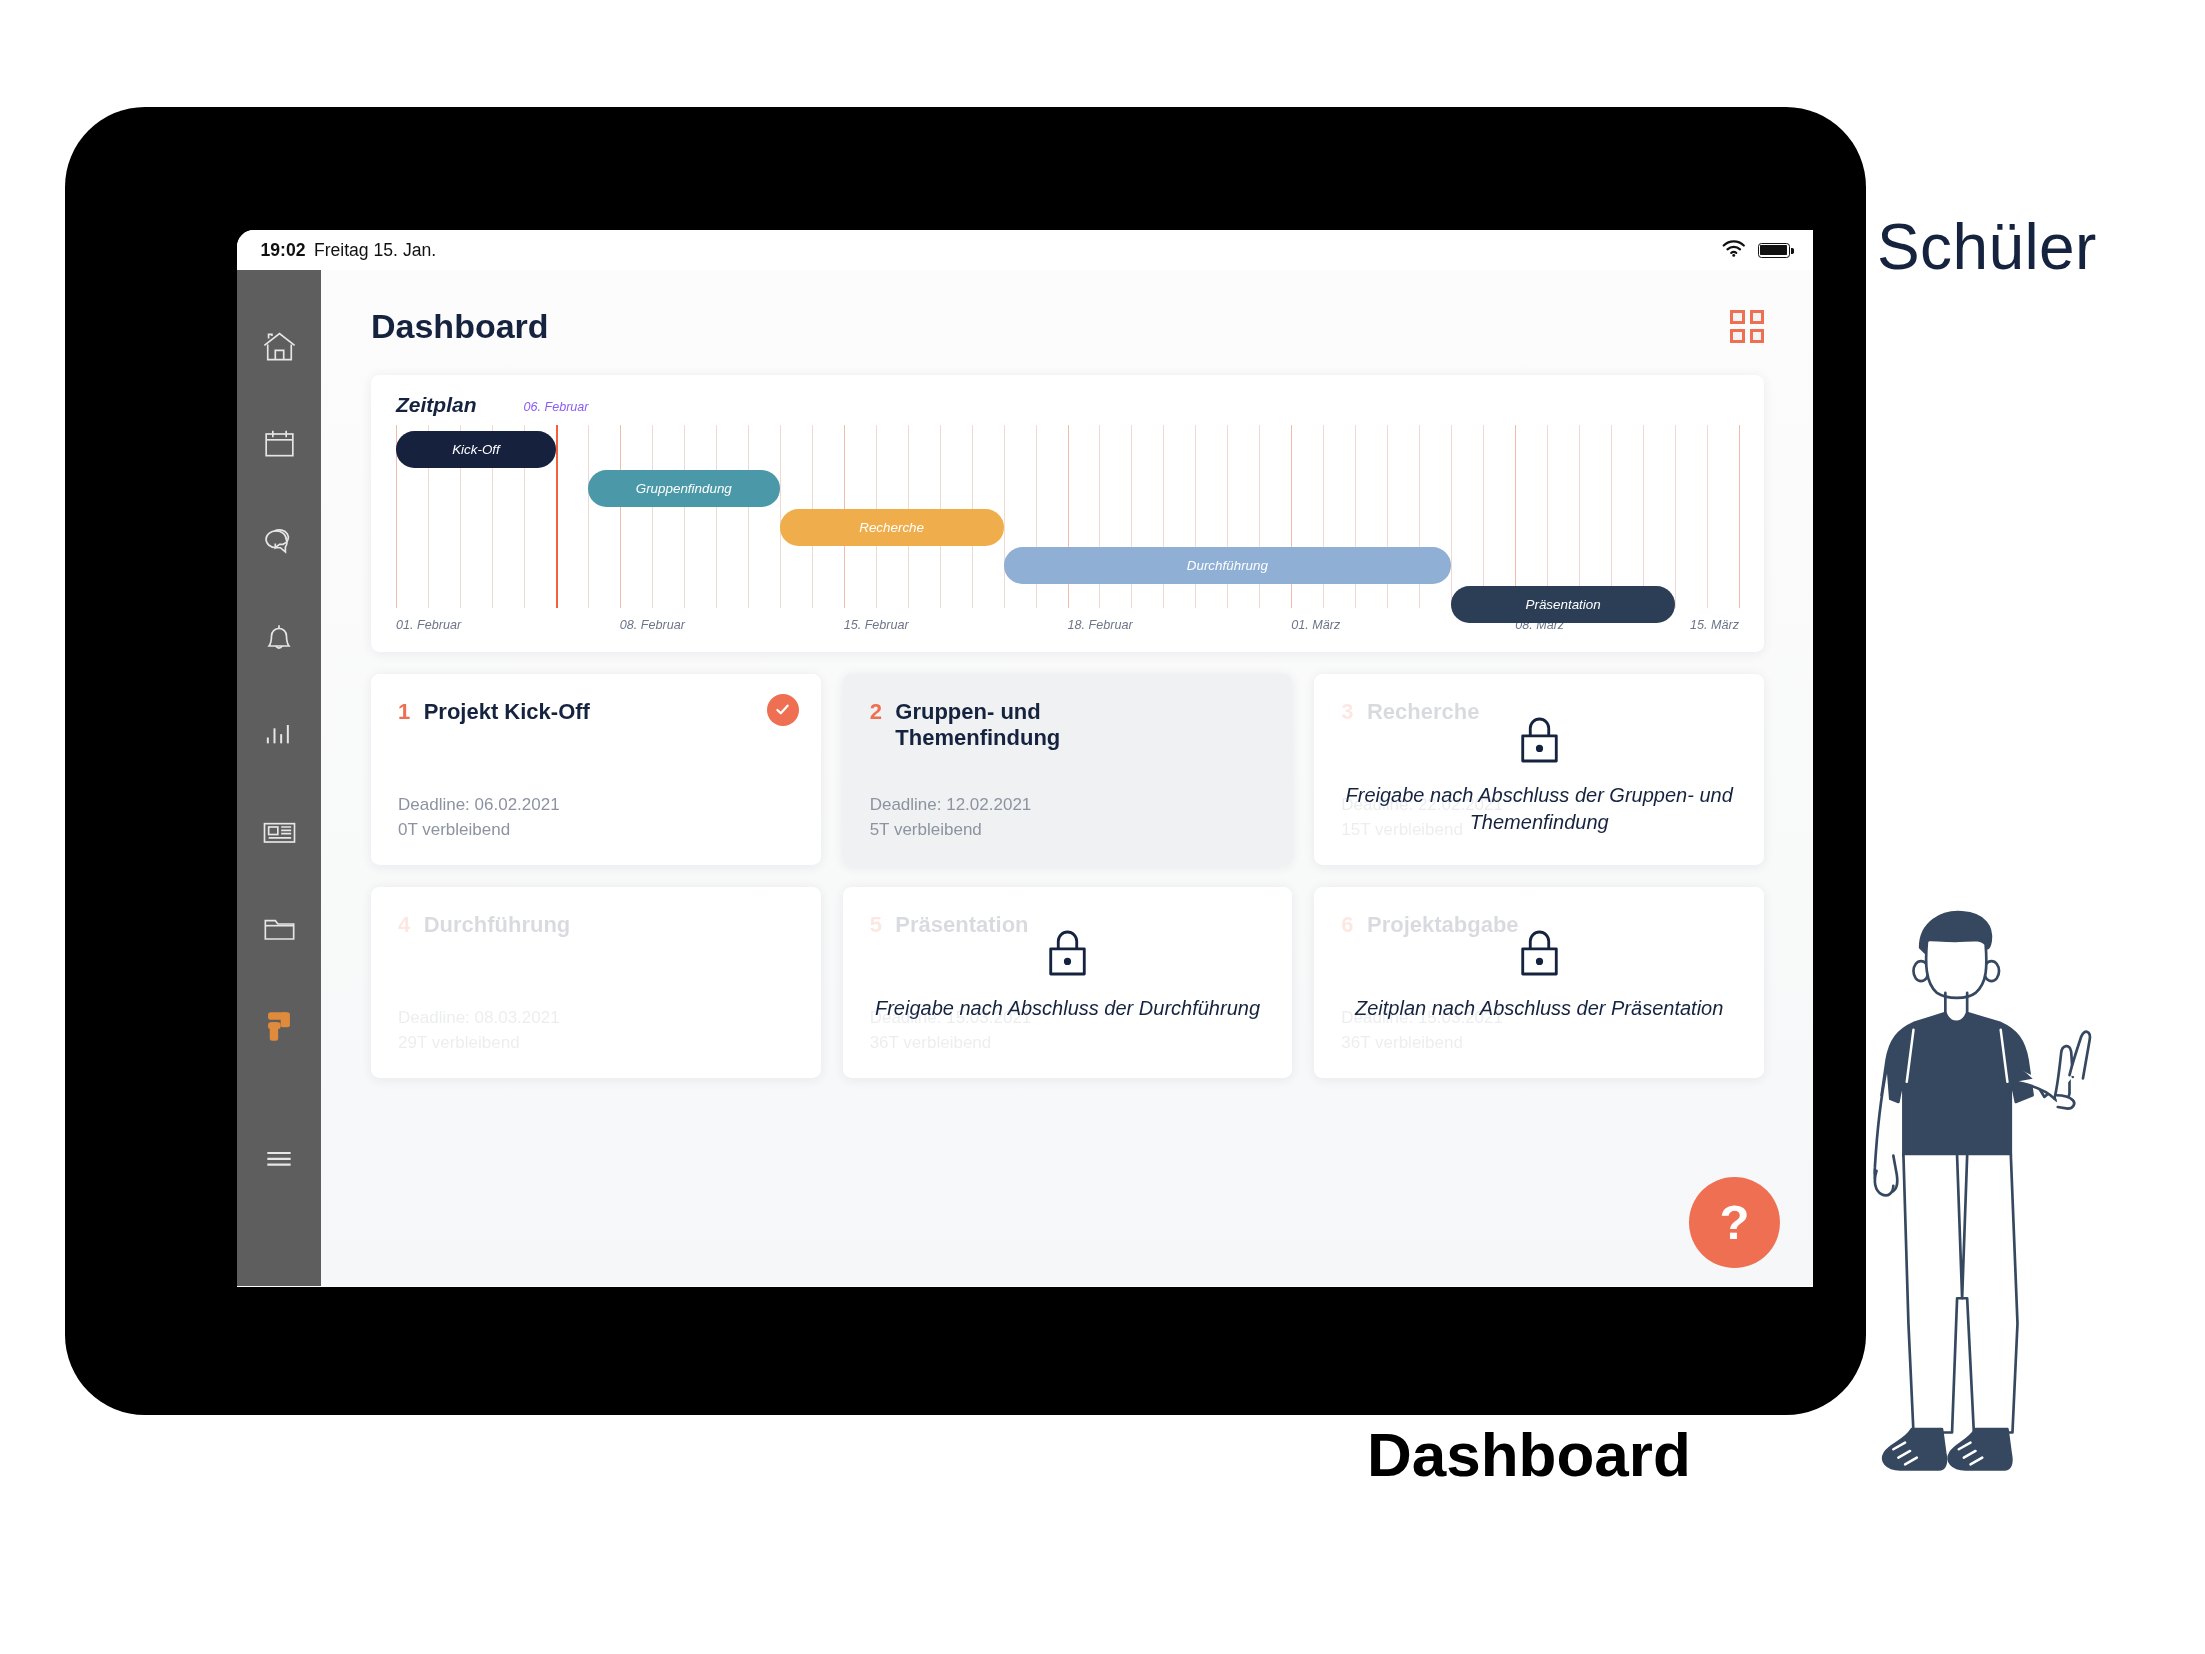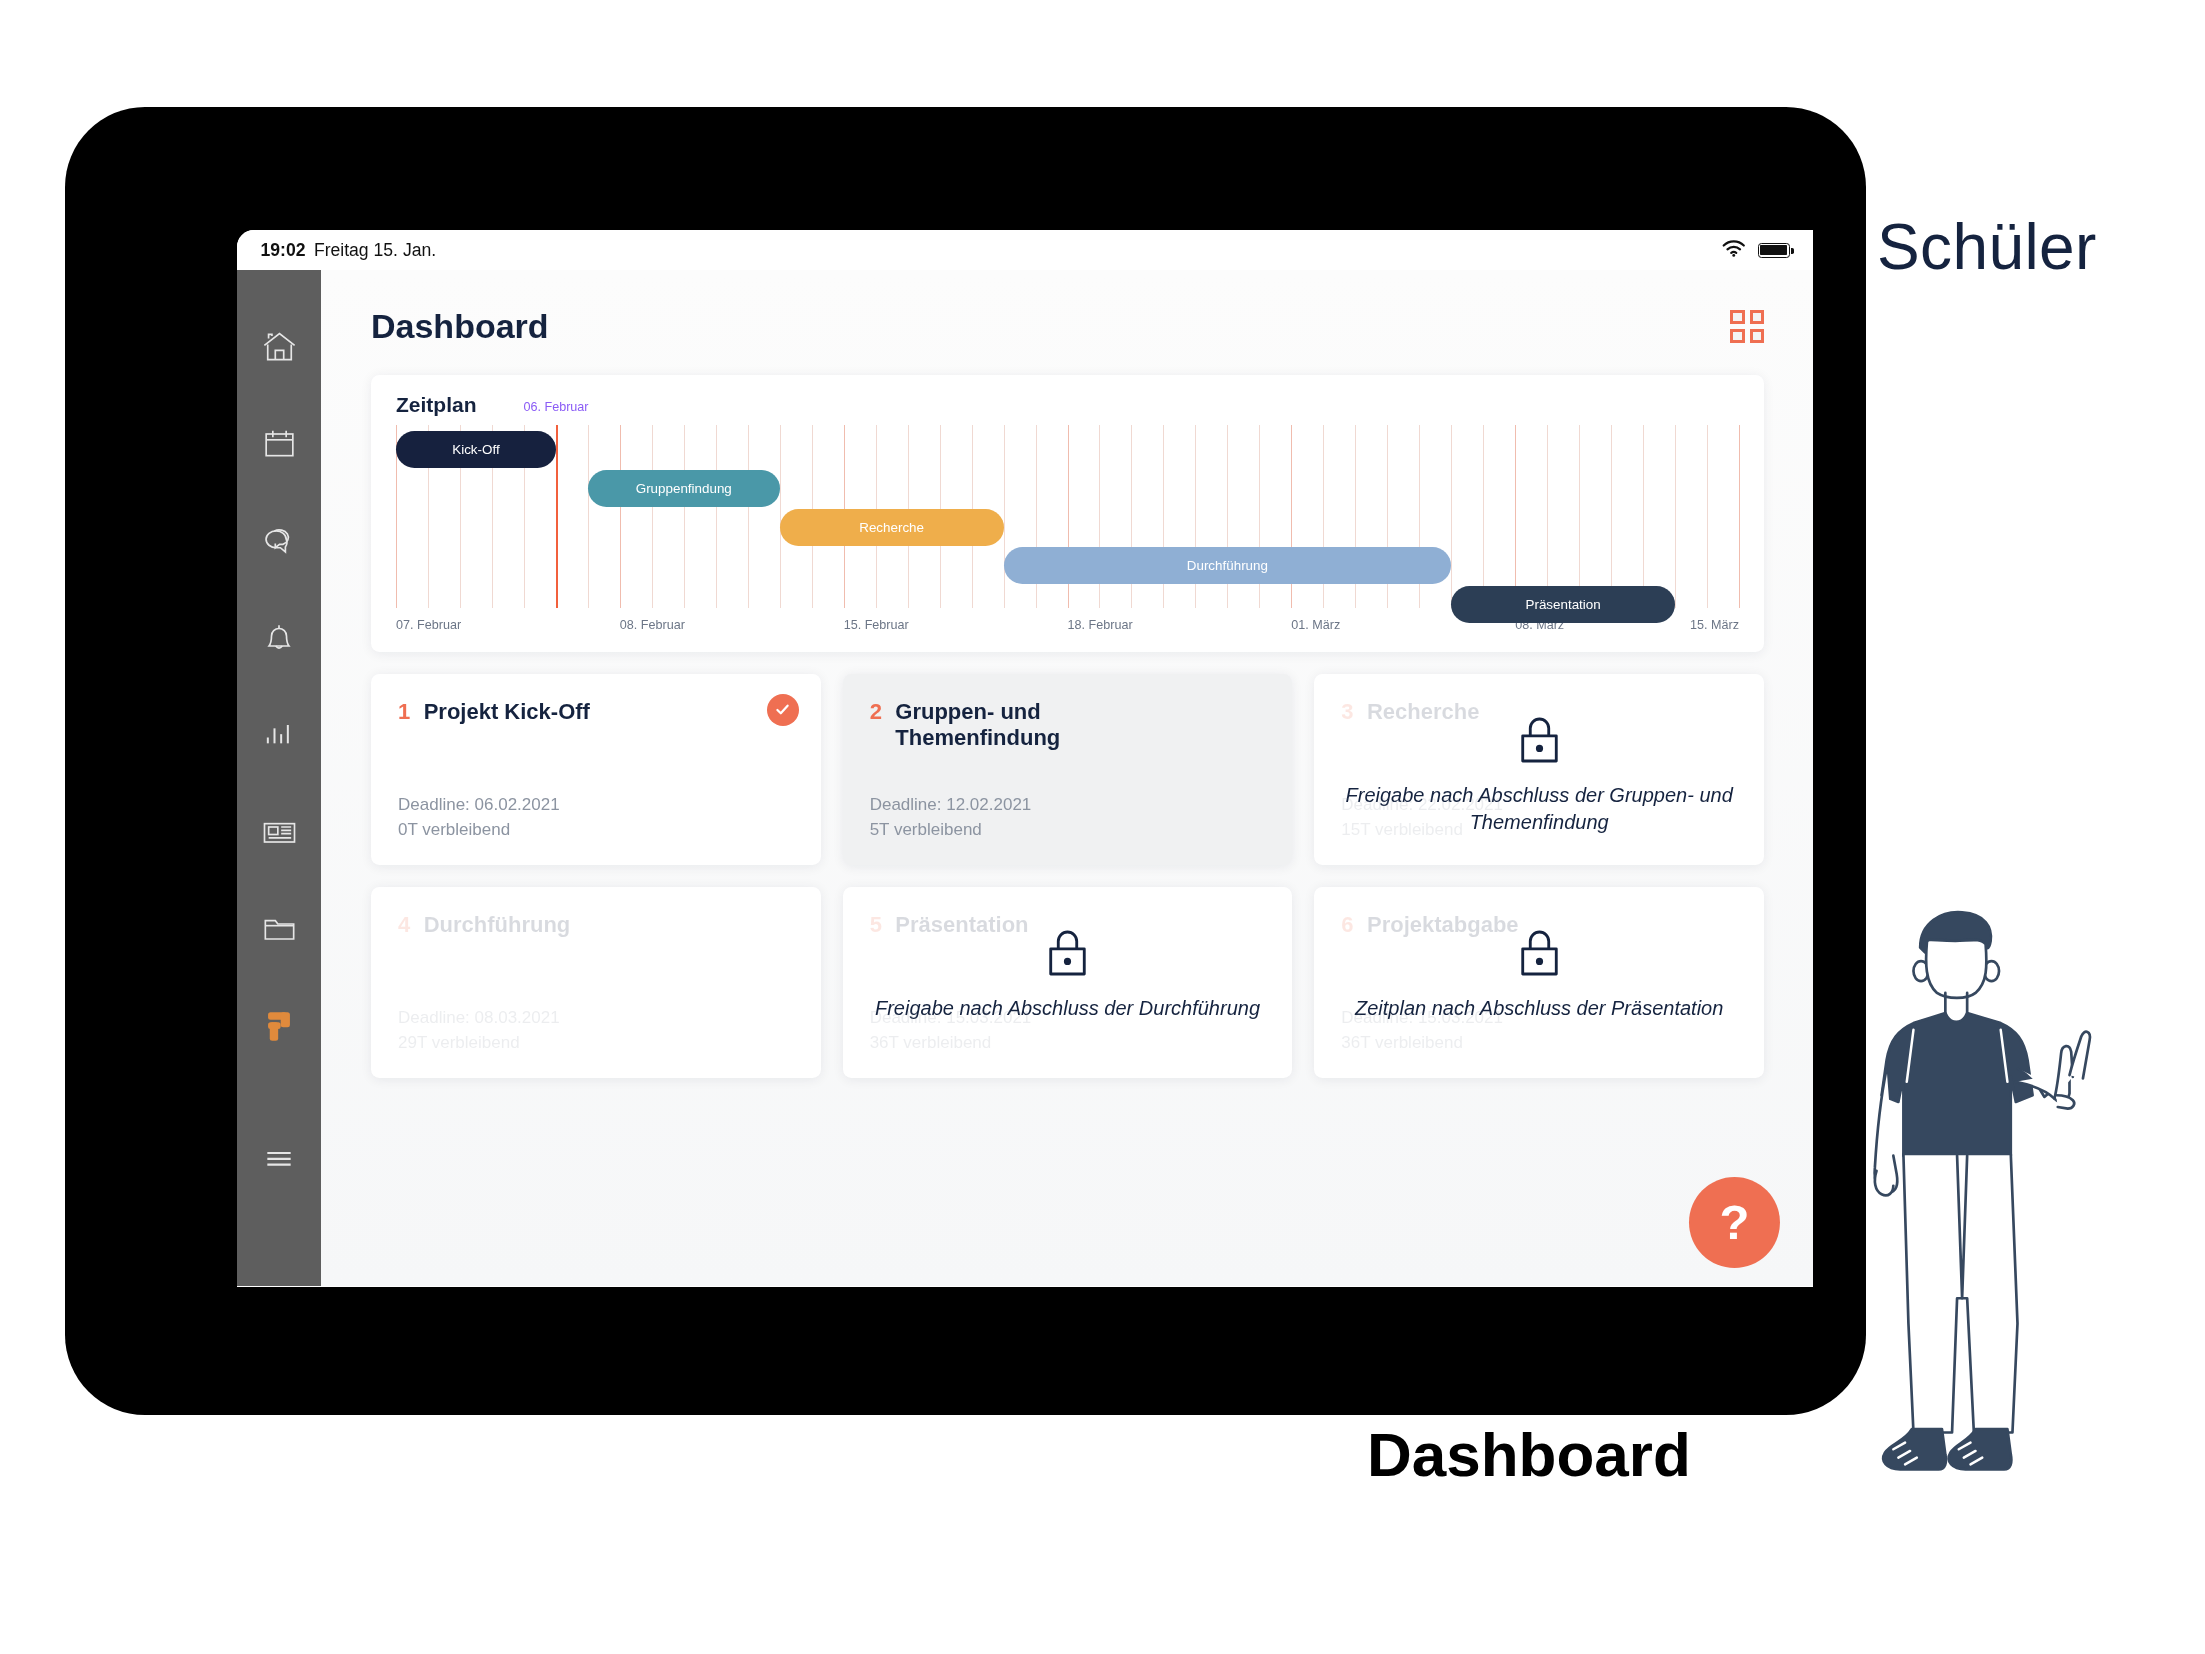--- a/index.html
+++ b/index.html
@@ -81,20 +81,21 @@
                  gap: 5px; cursor: pointer; }
   #grid-toggle span { width: 14.3px; height: 14.3px; border: 3.4px solid #EF6F52;
                       background: #F4F4F4; display: block; }
 
   
   #timeline-card {
     margin: 28.5px 50px 0 50px; height: 277px;
     background: #ffffff; border-radius: 8.4px;
     box-shadow: 0 1.7px 11.7px rgba(20,35,63,.07);
     position: relative;
+    font-style: italic;
   }
   #timeline-title { position: absolute; left: 25px; top: 18.4px;
                     font-size: 21px; font-weight: 700; color: #15233F; }
   #today-label { position: absolute; top: 25px; font-size: 12.6px; color: #8b5cf6;
                  transform: translateX(-50%); white-space: nowrap; }
   #gantt {
     position: absolute; left: 25px; right: 25px; top: 50px; bottom: 44px;
   }
   .gridline { position: absolute; top: 0; bottom: 0; width: 0.8px;
               background: #F0D9D2; }
@@ -320,21 +321,21 @@
             <div class="gridline" style="left: 97.619%;"></div>
             <div class="gridline week" style="left: 100%;"></div>
             <div id="today-line" style="left: 11.9048%;"></div>
             <div class="gbar" style="left: 0%; width: 11.9048%; top: 6.7px; background: rgb(22, 33, 62);">Kick-Off</div>
             <div class="gbar" style="left: 14.2857%; width: 14.2857%; top: 45px; background: rgb(74, 152, 168);">Gruppenfindung</div>
             <div class="gbar" style="left: 28.5714%; width: 16.6667%; top: 84px; background: rgb(239, 174, 75);">Recherche</div>
             <div class="gbar" style="left: 45.2381%; width: 33.3333%; top: 122px; background: rgb(143, 175, 212);">Durchführung</div>
             <div class="gbar" style="left: 78.5714%; width: 16.6667%; top: 161px; background: rgb(44, 62, 85);">Präsentation</div>
           </div>
         <div id="axis">
-            <span class="axis-tick" style="left: 0%;">07. Februar</span>
+            <span class="axis-tick" style="left: 0%;">01. Februar</span>
             <span class="axis-tick" style="left: 16.6667%;">08. Februar</span>
             <span class="axis-tick" style="left: 33.3333%;">15. Februar</span>
             <span class="axis-tick" style="left: 50%;">18. Februar</span>
             <span class="axis-tick" style="left: 66.6667%;">01. März</span>
             <span class="axis-tick" style="left: 83.3333%;">08. März</span>
             <span class="axis-tick" style="left: 100%; transform: translateX(-100%);">15. März</span>
           </div>
       </section>
 
       <section id="cards">

